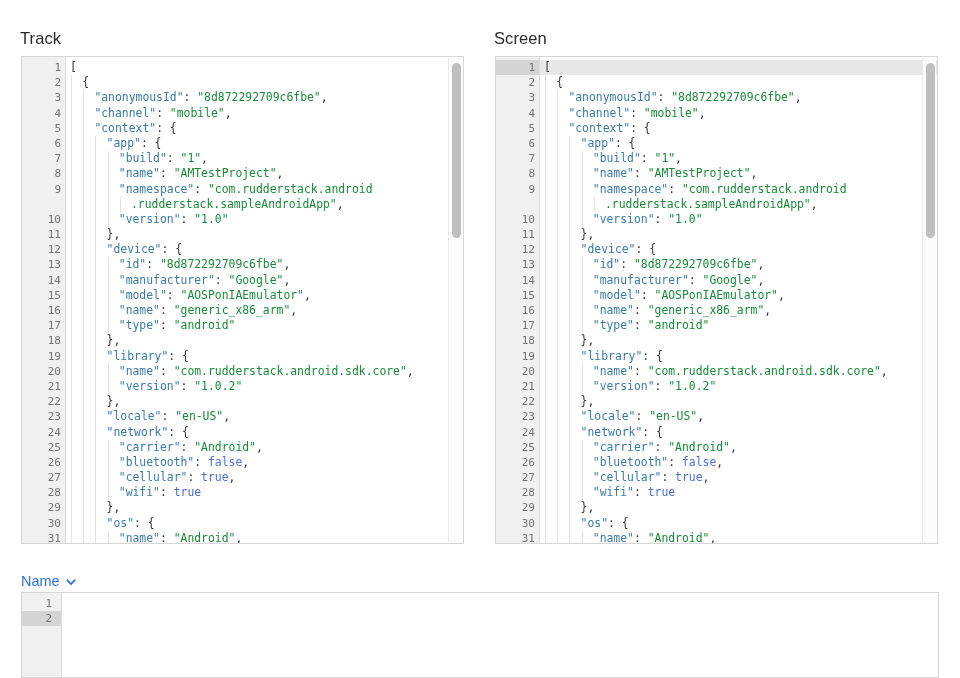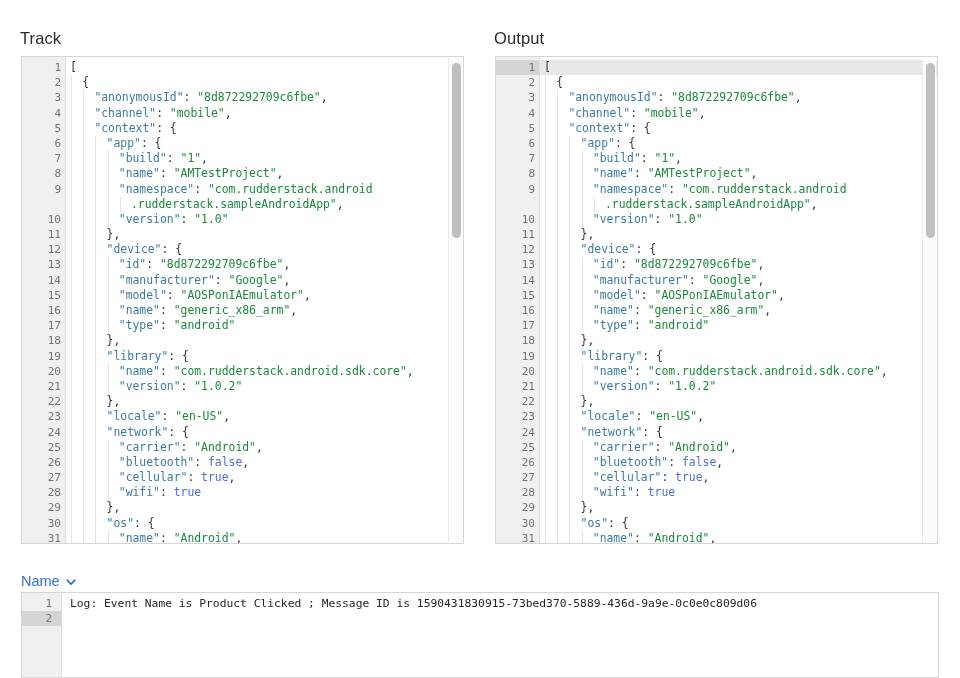--- a/index.html
+++ b/index.html
@@ -204,21 +204,21 @@
     margin-left: 0px;
   }
 </style>
 </head>
 <body>
 
 <div class="page">
 
   <div class="top-bar">
     <div class="panel-title" id="events-title">Track</div>
-    <div class="panel-title" id="output-title">Output</div>
+    <div class="panel-title" id="output-title">Screen</div>
   </div>
 
   <div class="editor" id="editor-events">
     <div class="ed-inner">
       <div class="gutter">
           <div class="gline"><span>1</span><span class="fold">▾</span></div>
           <div class="gline"><span>2</span><span class="fold">▾</span></div>
           <div class="gline"><span>3</span></div>
           <div class="gline"><span>4</span></div>
           <div class="gline"><span>5</span><span class="fold">▾</span></div>
@@ -375,18 +375,17 @@
     </span>
   </div>
 
   <div class="editor logs" id="editor-logs">
     <div class="ed-inner">
       <div class="gutter">
           <div class="gline">1</div>
           <div class="gline active">2</div>
         </div>
       <div class="code">
-          <div class="cline"><span>Log: Event Name is Product Clicked ; Message ID is 1590431830915-73bed370-5889-436d-9a9e-0c0e0c809d06</span></div>
         </div>
     </div>
   </div>
 
 </div>
 
 </body></html>

